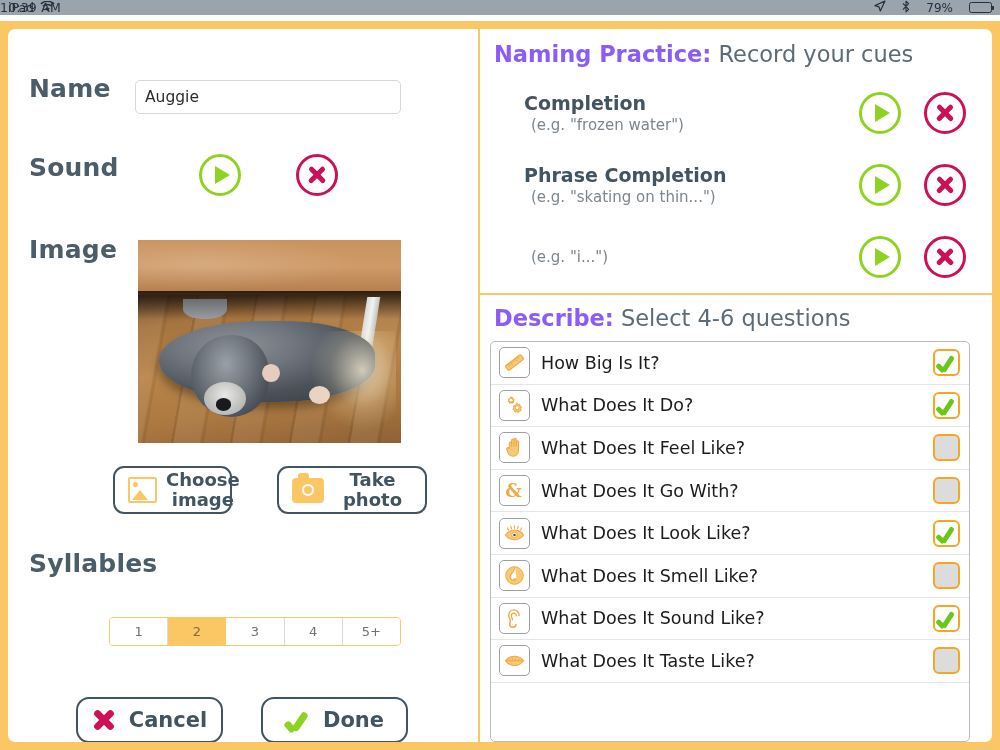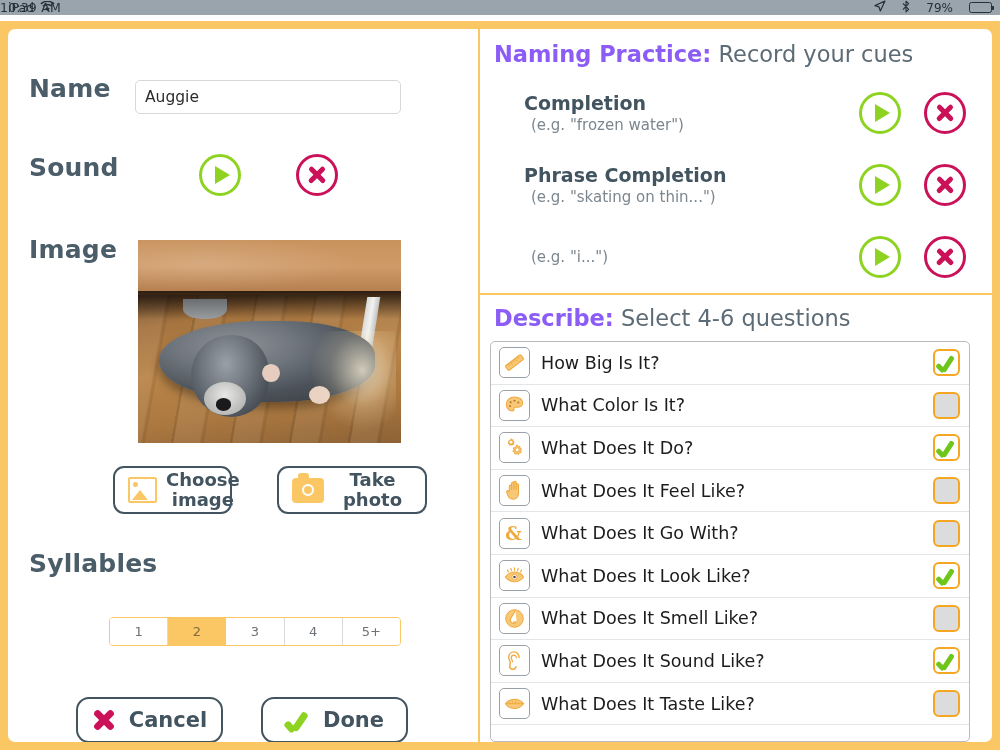--- a/index.html
+++ b/index.html
@@ -705,33 +705,20 @@
                     <path d="M6 9v2.6M9 9v3.4M12 9v2.6M15 9v3.4M18 9v2.6" stroke="#f0a93c" stroke-width="1.1"></path>
                   </g>
                 </svg>
               </span>
               <span class="q-label">How Big Is It?</span>
               <span class="q-check on"></span>
             </div>
             <div class="q-row">
               <span class="q-icon">
                 <svg width="23" height="23" viewBox="0 0 24 24">
-                  <path d="M12 3.2c-5 0-8.6 3.4-8.6 7.8 0 4 3 6.6 6.3 6.6 1.6 0 2-.8 1.7-1.8-.3-1.1.4-1.9 1.7-1.9h1.9c3.1 0 5.6-1.9 5.6-4.7 0-3.4-3.6-6-8.6-6z" fill="#f7c878" stroke="#f0a93c" stroke-width="1.1"></path>
-                  <circle cx="8" cy="8.6" r="1.1" fill="#b9782a"></circle>
-                  <circle cx="12" cy="7" r="1.1" fill="#b9782a"></circle>
-                  <circle cx="16" cy="8.8" r="1.1" fill="#b9782a"></circle>
-                  <circle cx="7.4" cy="12.6" r="1.1" fill="#b9782a"></circle>
-                </svg>
-              </span>
-              <span class="q-label">What Color Is It?</span>
-              <span class="q-check"></span>
-            </div>
-            <div class="q-row">
-              <span class="q-icon">
-                <svg width="23" height="23" viewBox="0 0 24 24">
                   <g fill="#f0a93c">
                     <path d="M8.5 2.2l.7 1.5 1.6-.2.1 1.6 1.4.8-1 1.3.5 1.6-1.6.3-.7 1.4-1.3-1-1.5.6-.4-1.6-1.5-.7.9-1.3-.5-1.6 1.6-.2z"></path>
                     <circle cx="8.4" cy="6.4" r="1.5" fill="#fff"></circle>
                   </g>
                   <g fill="#f7c878" stroke="#f0a93c" stroke-width="1">
                     <path d="M14.6 9.2l1 1.7 2-.1.2 2 1.8.9-1.2 1.7.6 1.9-2 .4-.9 1.8-1.7-1.2-1.9.7-.5-2-1.8-1 1.2-1.6-.6-2 2-.3z"></path>
                     <circle cx="14.8" cy="14.4" r="2.1" fill="#fff"></circle>
                   </g>
                 </svg>
               </span>

